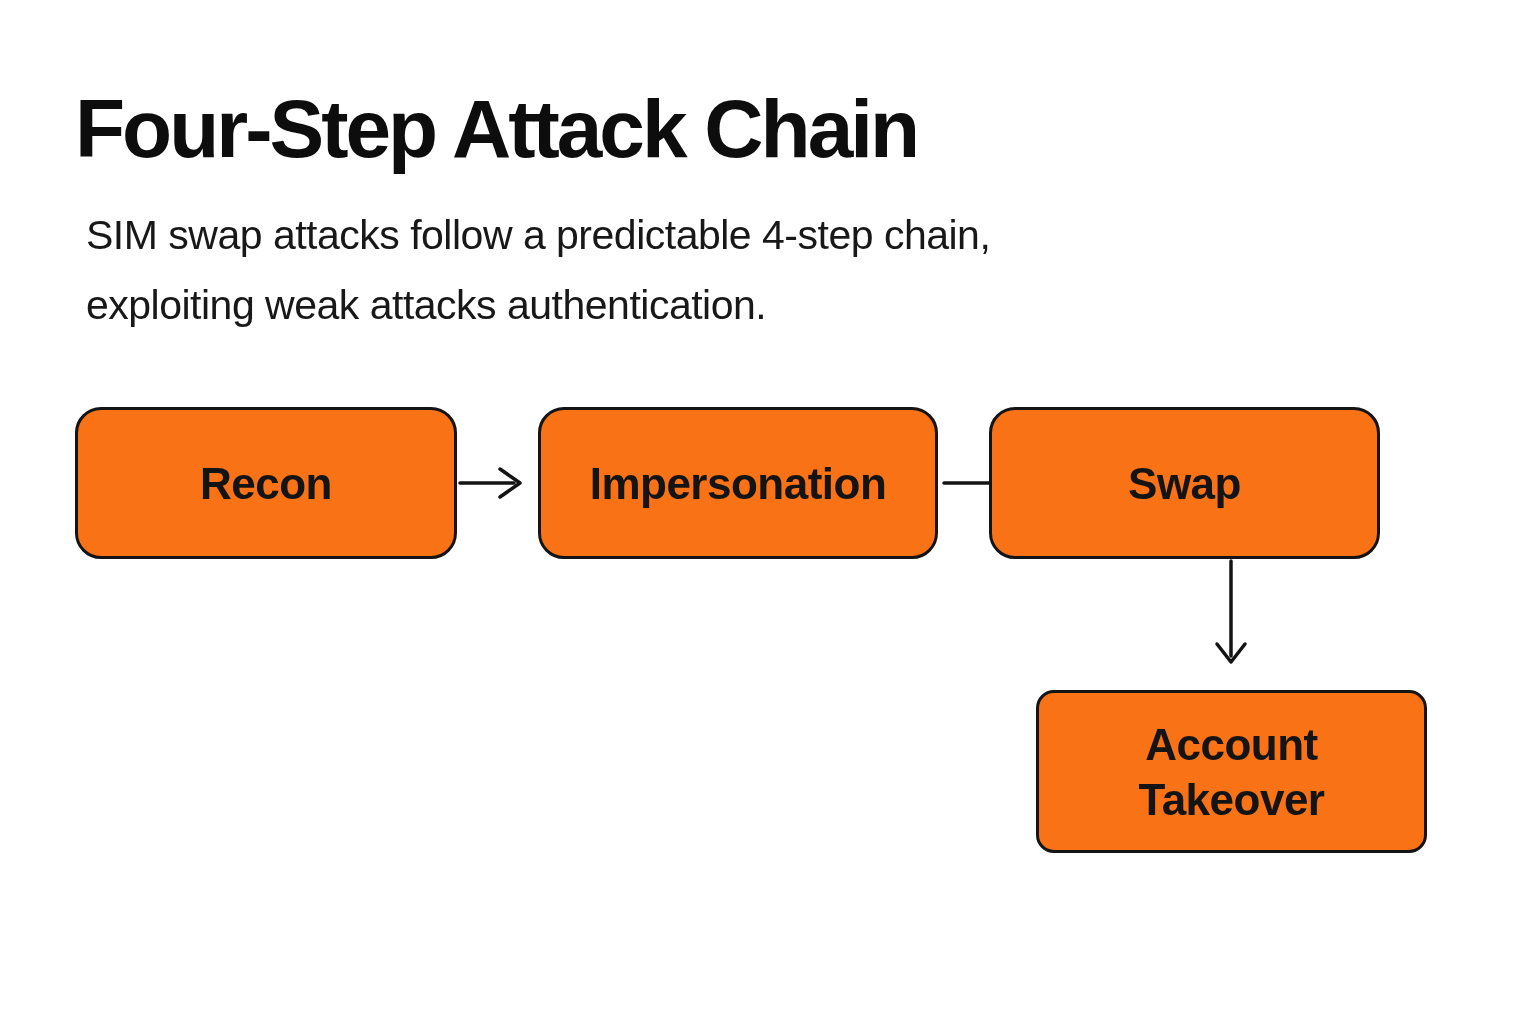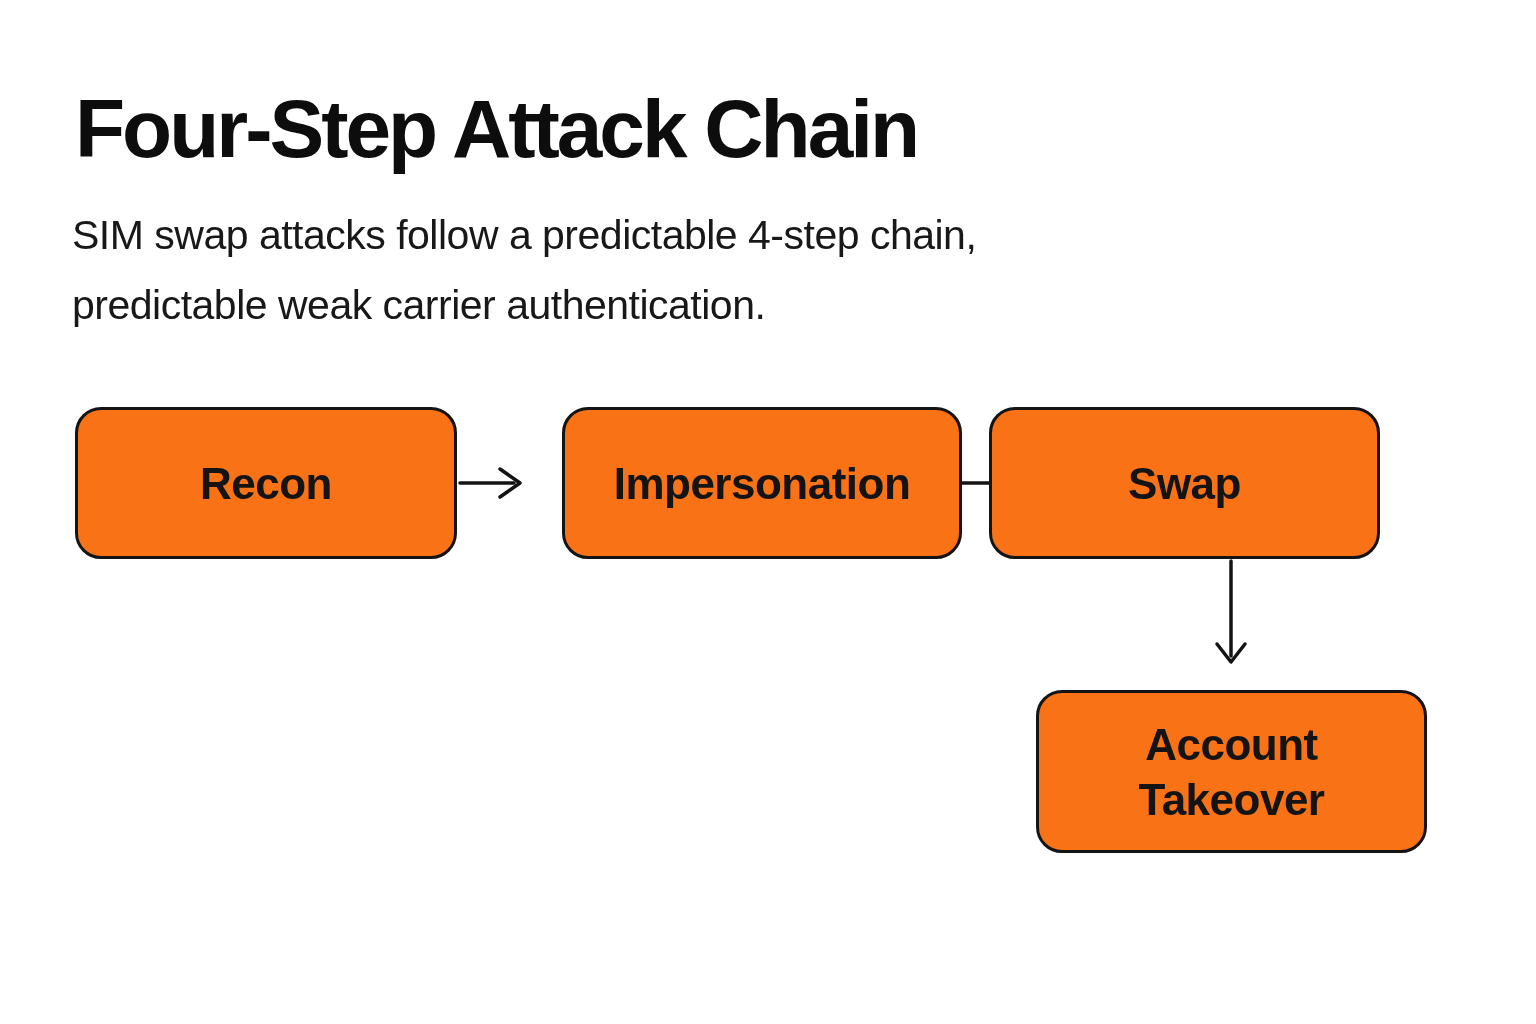--- a/index.html
+++ b/index.html
@@ -23,21 +23,21 @@
     left: 75px;
     top: 82px;
     font-size: 82px;
     font-weight: 700;
     letter-spacing: -3px;
     color: #0d0d0d;
     white-space: nowrap;
   }
   .subtitle {
     position: absolute;
-    left: 72px;
+    left: 86px;
     top: 200px;
     font-size: 41px;
     font-weight: 400;
     line-height: 70px;
     letter-spacing: -0.5px;
     color: #181818;
   }
   .node {
     position: absolute;
     box-sizing: border-box;
@@ -50,23 +50,23 @@
     text-align: center;
   }
   .node .label {
     font-size: 44px;
     font-weight: 600;
     letter-spacing: -0.5px;
     color: #141414;
     line-height: 1.25;
   }
   #node-recon          { left: 75px;   top: 407px; width: 382px; height: 152px; }
-  #node-impersonation  { left: 538px;  top: 407px; width: 400px; height: 152px; margin-left: 24px; }
+  #node-impersonation  { left: 538px;  top: 407px; width: 400px; height: 152px; }
   #node-swap           { left: 989px; top: 407px; width: 391px; height: 152px; }
-  #node-account-takeover { left: 1036px; top: 690px; width: 391px; height: 163px; }
+  #node-account-takeover { left: 1036px; top: 690px; width: 391px; height: 163px; border-radius: 18px; }
   #node-account-takeover .label { max-width: 270px; }
   svg.connectors {
     position: absolute;
     left: 0; top: 0;
     width: 1536px;
     height: 1024px;
     pointer-events: none;
   }
   svg .edge {
     stroke: #141414;
@@ -78,21 +78,21 @@
 </style>
 </head>
 <body>
 
 <div class="canvas">
 
   <div class="title">Four-Step Attack Chain</div>
 
   <div class="subtitle">
     <div>SIM swap attacks follow a predictable 4-step chain,</div>
-    <div>predictable weak carrier authentication.</div>
+    <div>exploiting weak attacks authentication.</div>
   </div>
 
   <svg class="connectors" viewBox="0 0 1536 1024" aria-hidden="true">
     <g>
       <line class="edge" x1="460" y1="483" x2="514" y2="483"></line>
       <polyline class="edge" points="500,469 520,483 500,497"></polyline>
     </g>
     <g>
       <line class="edge" x1="944" y1="483" x2="1012" y2="483"></line>
       <polyline class="edge" points="998,469 1018,483 998,497"></polyline>

